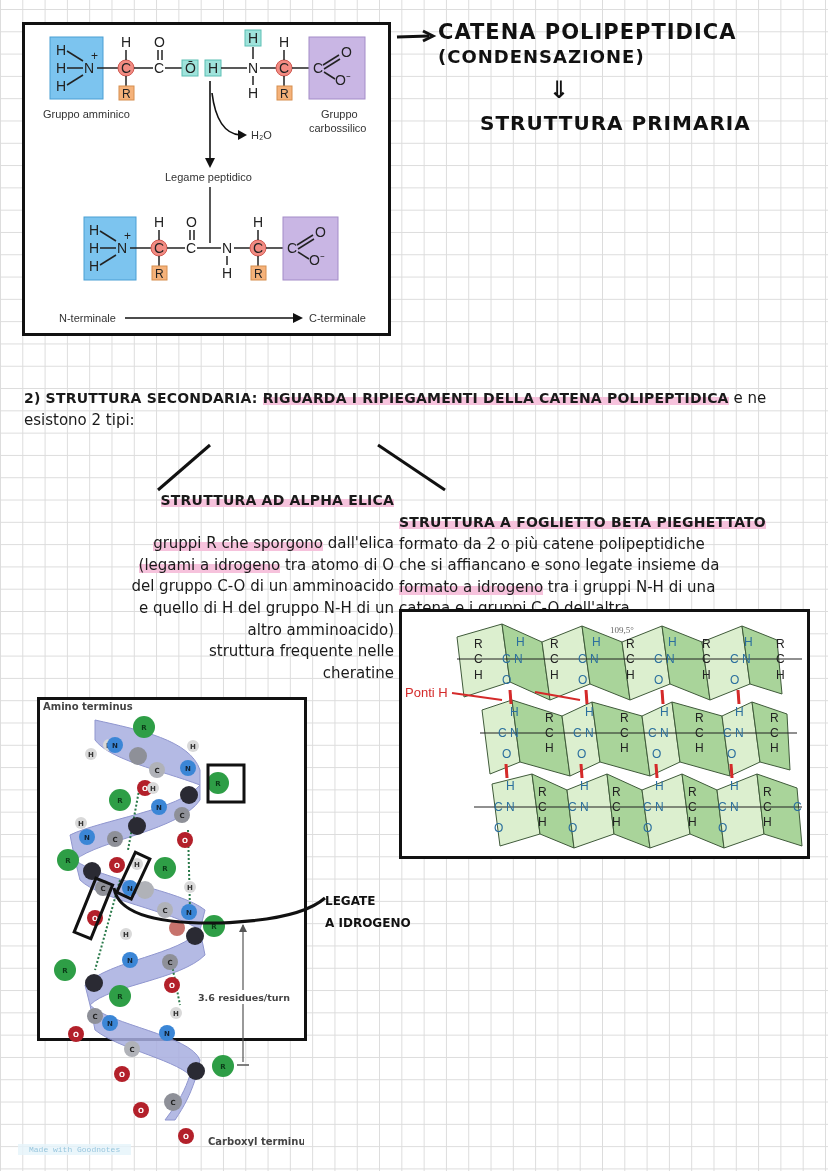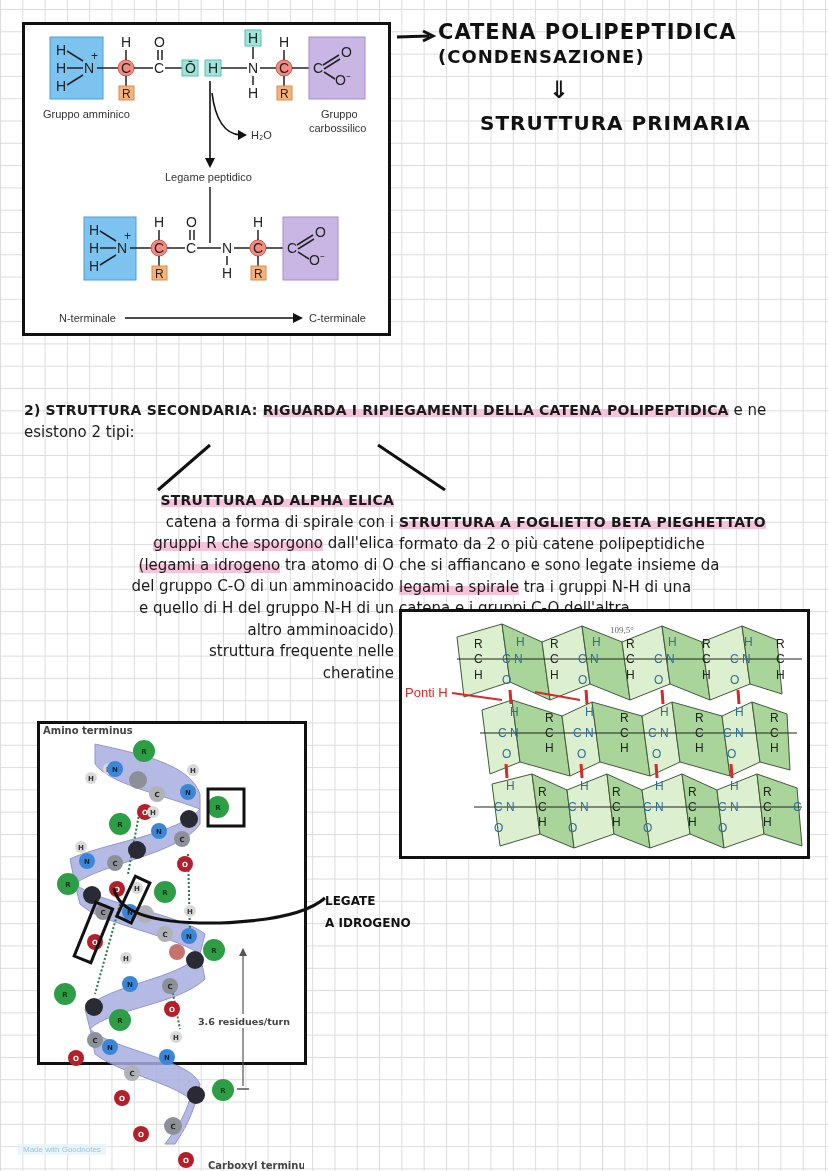--- a/index.html
+++ b/index.html
@@ -143,47 +143,47 @@
 
 <svg class="abs" style="left:395px;top:28px;" width="44" height="16">
   <line x1="2" y1="9" x2="34" y2="8" stroke="#111" stroke-width="3"></line>
   <polyline points="28,3 38,8 28,13" fill="none" stroke="#111" stroke-width="3"></polyline>
 </svg>
 <div class="abs hand" style="left:438px;top:20px;font-size:21px;">CATENA POLIPEPTIDICA</div>
 <div class="abs hand" style="left:438px;top:46px;font-size:18px;">(CONDENSAZIONE)</div>
 <div class="abs hand" style="left:549px;top:76px;font-size:24px;">⇓</div>
 <div class="abs hand" style="left:480px;top:111px;font-size:20px;">STRUTTURA PRIMARIA</div>
 
-<div class="abs note" style="left:24px;top:400px;width:800px;">
+<div class="abs note" style="left:24px;top:388px;width:800px;">
   <span class="caps">2) STRUTTURA SECONDARIA: </span><span class="caps hl">RIGUARDA I RIPIEGAMENTI DELLA CATENA POLIPEPTIDICA</span><span> e ne</span><br>
   <span>esistono 2 tipi:</span>
 </div>
 
 <svg class="abs" style="left:150px;top:440px;" width="310" height="56">
   <line x1="60" y1="5" x2="8" y2="50" stroke="#111" stroke-width="3"></line>
   <line x1="228" y1="5" x2="295" y2="50" stroke="#111" stroke-width="3"></line>
 </svg>
 
 <div class="abs note" style="left:24px;top:490px;width:370px;text-align:right;">
   <span class="caps hl">STRUTTURA AD ALPHA ELICA</span><br>
-  <span>catena a forma di spirale con i</span><br>
+  <br>
   <span class="hl">gruppi R che sporgono</span><span> dall'elica</span><br>
   <span class="hl">(legami a idrogeno</span><span> tra atomo di O</span><br>
   <span>del gruppo C-O di un amminoacido</span><br>
   <span>e quello di H del gruppo N-H di un</span><br>
   <span>altro amminoacido)</span><br>
   <span>struttura frequente nelle</span><br>
   <span>cheratine</span>
 </div>
 
 <div class="abs note" style="left:399px;top:512px;width:420px;">
   <span class="caps hl">STRUTTURA A FOGLIETTO BETA PIEGHETTATO</span><br>
   <span>formato da 2 o più catene polipeptidiche</span><br>
   <span>che si affiancano e sono legate insieme da</span><br>
-  <span class="hl">legami a spirale</span><span> tra i gruppi N-H di una</span><br>
+  <span class="hl">formato a idrogeno</span><span> tra i gruppi N-H di una</span><br>
   <span>catena e i gruppi C-O dell'altra</span>
 </div>
 
 <div class="frame" style="left:399px;top:609px;width:411px;height:250px;">
   <svg width="405" height="244" viewBox="0 0 405 244">
 
     <g stroke="#3f5a3a" stroke-width="1">
       <polygon points="55,25 100,12 108,70 62,85" fill="#dcefcf"></polygon>
       <polygon points="100,12 140,30 148,88 108,70" fill="#a9d49a"></polygon>
       <polygon points="140,30 180,14 188,72 148,88" fill="#dcefcf"></polygon>
@@ -324,21 +324,21 @@
       <line x1="254" y1="152" x2="255" y2="166"></line>
       <line x1="329" y1="152" x2="330" y2="166"></line>
     </g>
     <text x="3" y="85" font-family="Liberation Sans, sans-serif" font-size="13" fill="#d42a2a">Ponti H</text>
     <line x1="50" y1="81" x2="100" y2="88" stroke="#d42a2a" stroke-width="2"></line>
     <line x1="133" y1="80" x2="178" y2="88" stroke="#d42a2a" stroke-width="2"></line>
     <text x="208" y="21" font-family="Liberation Serif, serif" font-size="9" fill="#666">109,5°</text>
   </svg>
 </div>
 
-<div class="frame" style="left:37px;top:697px;width:270px;height:344px;margin-top:24px;">
+<div class="frame" style="left:37px;top:697px;width:270px;height:344px;">
   <svg width="264" height="446" viewBox="0 0 264 446">
     <text x="3" y="10" font-family="DejaVu Sans, sans-serif" font-size="10" font-weight="bold" fill="#444">Amino terminus</text>
 
     <g fill="#a8aee0" stroke="#7c84c6" stroke-width="1" opacity="0.85">
       <path d="M55,20 C100,30 150,40 160,70 L160,85 C120,70 70,60 55,40 Z"></path>
       <path d="M160,85 C140,110 60,120 30,135 L35,160 C60,140 140,130 160,100 Z"></path>
       <path d="M35,160 C60,180 140,190 165,210 L160,230 C130,210 60,200 40,180 Z"></path>
       <path d="M160,230 C140,255 70,260 45,285 L50,305 C70,285 140,280 165,255 Z"></path>
       <path d="M50,305 C70,325 150,335 160,360 L155,380 C140,360 80,350 55,330 Z"></path>
       <path d="M155,380 C150,395 145,405 135,420 L125,420 C140,400 145,390 150,375 Z"></path>
@@ -471,13 +471,13 @@
 </div>
 
 <svg class="abs" style="left:100px;top:880px;" width="230" height="50">
   <path d="M14,8 Q20,45 120,43 Q200,40 225,18" fill="none" stroke="#111" stroke-width="3"></path>
 </svg>
 <div class="abs hand" style="left:325px;top:890px;font-size:12px;line-height:22px;letter-spacing:0;">
   <div>LEGATE</div>
   <div>A IDROGENO</div>
 </div>
 
-<div class="abs" style="left:18px;top:1144px;font-family:Liberation Sans, sans-serif;font-size:8px;color:#7fb9d6;background:#e6f4fb;padding:1px 5px;opacity:0.8;">Made with Goodnotes</div>
+<div class="abs" style="left:18px;top:1144px;font-family:Liberation Mono, monospace;font-size:8px;color:#7fb9d6;background:#e6f4fb;padding:1px 11px;opacity:0.8;">Made with Goodnotes</div>
 
 </body></html>

